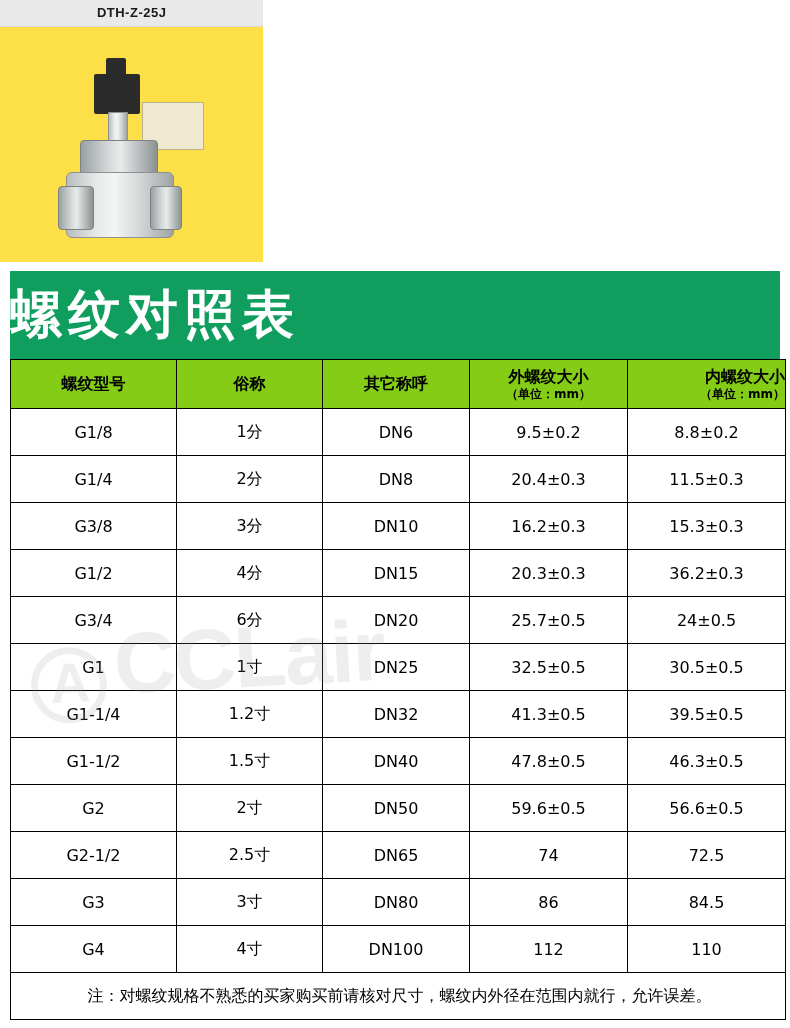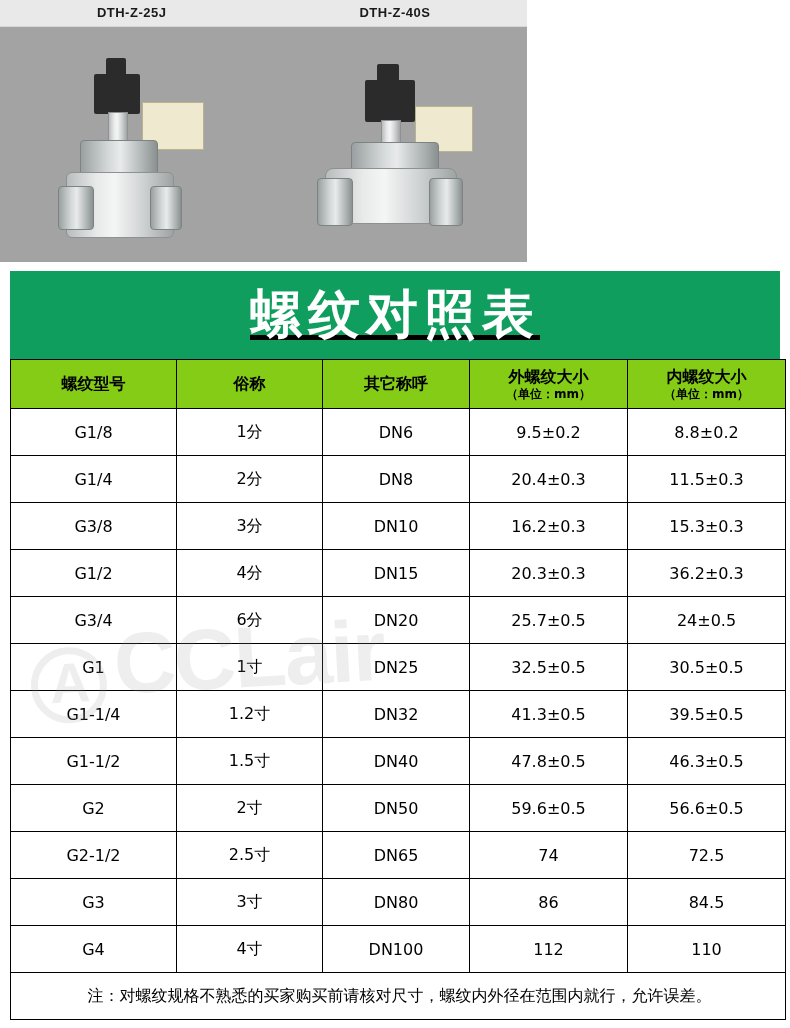--- a/index.html
+++ b/index.html
@@ -21,21 +21,21 @@
     display: flex;
     width: 790px;
     height: 262px;
     border-bottom: 1px solid #ffffff;
   }
   .product-cell {
     width: 263.3px;
     display: flex;
     flex-direction: column;
     align-items: center;
-    background: #a3a3a3;
+    background: #fde047;
     position: relative;
   }
   .product-header {
     width: 100%;
     height: 26px;
     line-height: 26px;
     text-align: center;
     background: #e9e9e9;
     border-bottom: 1px solid #d6d6d6;
     font-size: 13px;
@@ -78,22 +78,21 @@
     border: 1px solid #b9b28f;
   }
 
   
   .banner {
     margin: 8px 10px 0 10px;
     height: 88px;
     background: #0f9e5e;
     display: flex;
     align-items: center;
-    justify-content: center;
-    text-decoration: underline;
+    justify-content: flex-start;
   }
   .banner-title {
     color: #ffffff;
     font-size: 52px;
     font-weight: bold;
     letter-spacing: 6px;
     font-family: "DejaVu Sans", sans-serif;
   }
 
   
@@ -175,35 +174,20 @@
         <div class="metal" style="left:76px;top:72px;width:18px;height:30px;"></div>
         <div class="label-plate" style="left:110px;top:62px;width:60px;height:46px;"></div>
         <div class="metal-dark" style="left:48px;top:100px;width:76px;height:36px;border-radius:4px;"></div>
         <div class="metal" style="left:34px;top:132px;width:106px;height:64px;border-radius:6px;"></div>
         <div class="metal-dark" style="left:26px;top:146px;width:34px;height:42px;border-radius:4px;"></div>
         <div class="metal-dark" style="left:118px;top:146px;width:30px;height:42px;border-radius:4px;"></div>
       </div>
     </div>
   </div>
 
-  <div class="product-cell">
-    <div class="product-header">DTH-Z-40S</div>
-    <div class="product-img">
-      <div class="valve">
-        <div class="coil" style="left:70px;top:40px;width:50px;height:42px;"></div>
-        <div class="coil" style="left:82px;top:24px;width:22px;height:18px;"></div>
-        <div class="metal" style="left:86px;top:80px;width:18px;height:24px;"></div>
-        <div class="label-plate" style="left:120px;top:66px;width:56px;height:44px;"></div>
-        <div class="metal-dark" style="left:56px;top:102px;width:86px;height:30px;border-radius:4px;"></div>
-        <div class="metal" style="left:30px;top:128px;width:130px;height:54px;border-radius:8px;"></div>
-        <div class="metal-dark" style="left:22px;top:138px;width:34px;height:46px;border-radius:4px;"></div>
-        <div class="metal-dark" style="left:134px;top:138px;width:32px;height:46px;border-radius:4px;"></div>
-      </div>
-    </div>
-  </div>
 
 
 </div>
 
 <div class="banner">
   <div class="banner-title">螺纹对照表</div>
 </div>
 
 <div class="watermark">
   <span class="mark-c">A</span><span>CCLair</span>
@@ -218,21 +202,21 @@
       <th style="width:145px;">
         <span>俗称</span>
       </th>
       <th style="width:146px;margin-left:20px;">
         <span>其它称呼</span>
       </th>
       <th style="width:157px;">
         <span>外螺纹大小</span>
         <span class="sub">（单位：mm）</span>
       </th>
-      <th style="width:157px;">
+      <th style="width:157px;text-align:right;">
         <span>内螺纹大小</span>
         <span class="sub">（单位：mm）</span>
       </th>
     </tr>
   </thead>
   <tbody>
     <tr>
       <td>G1/8</td>
       <td>1分</td>
       <td>DN6</td>

